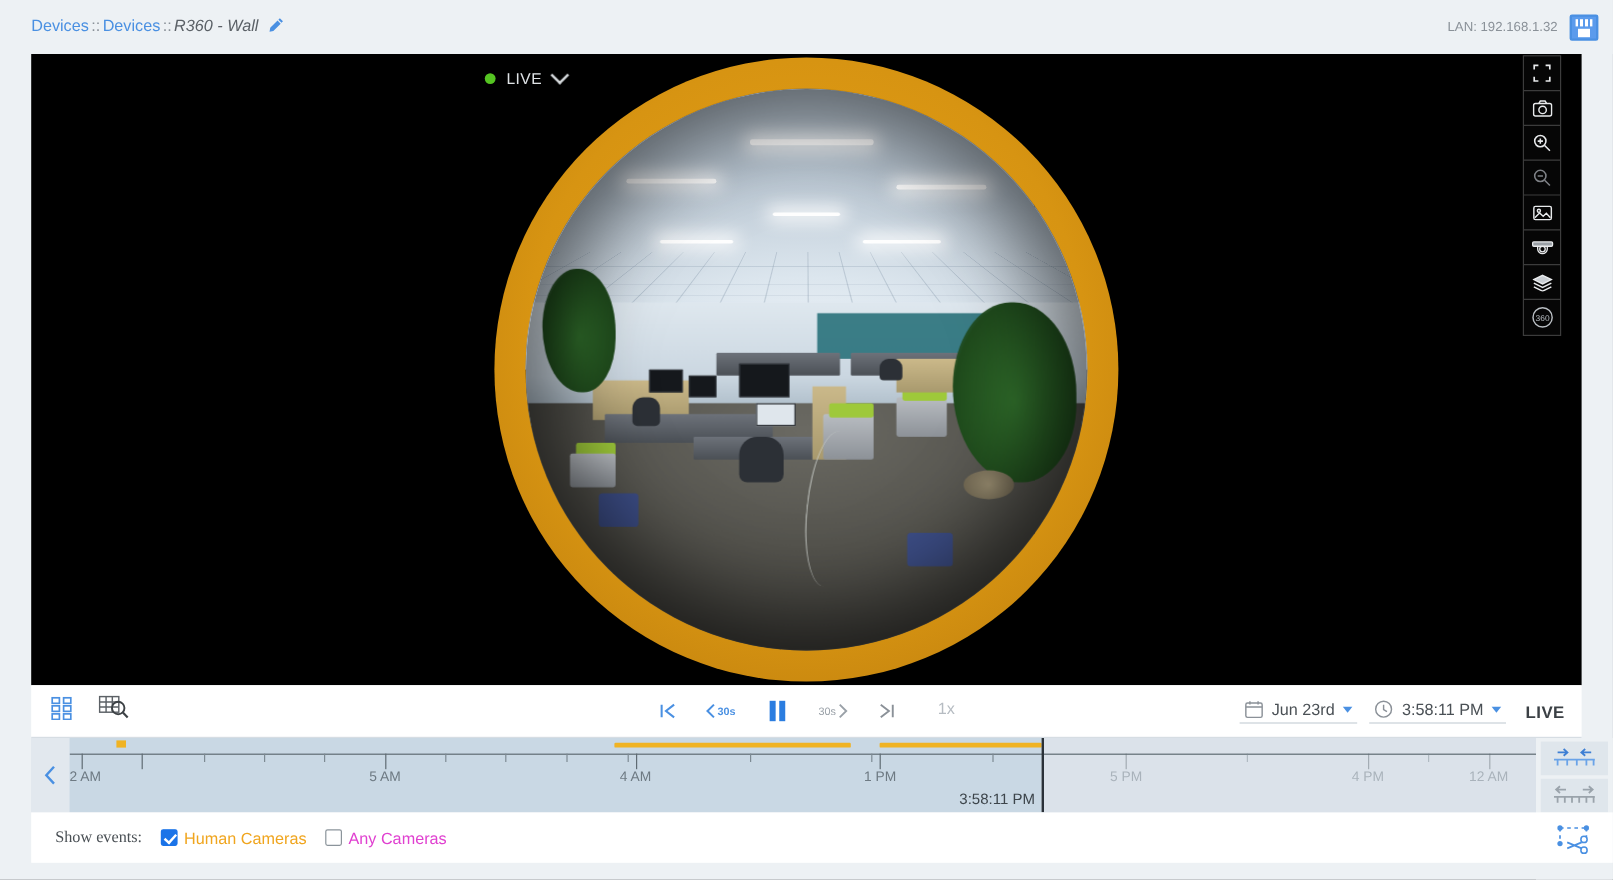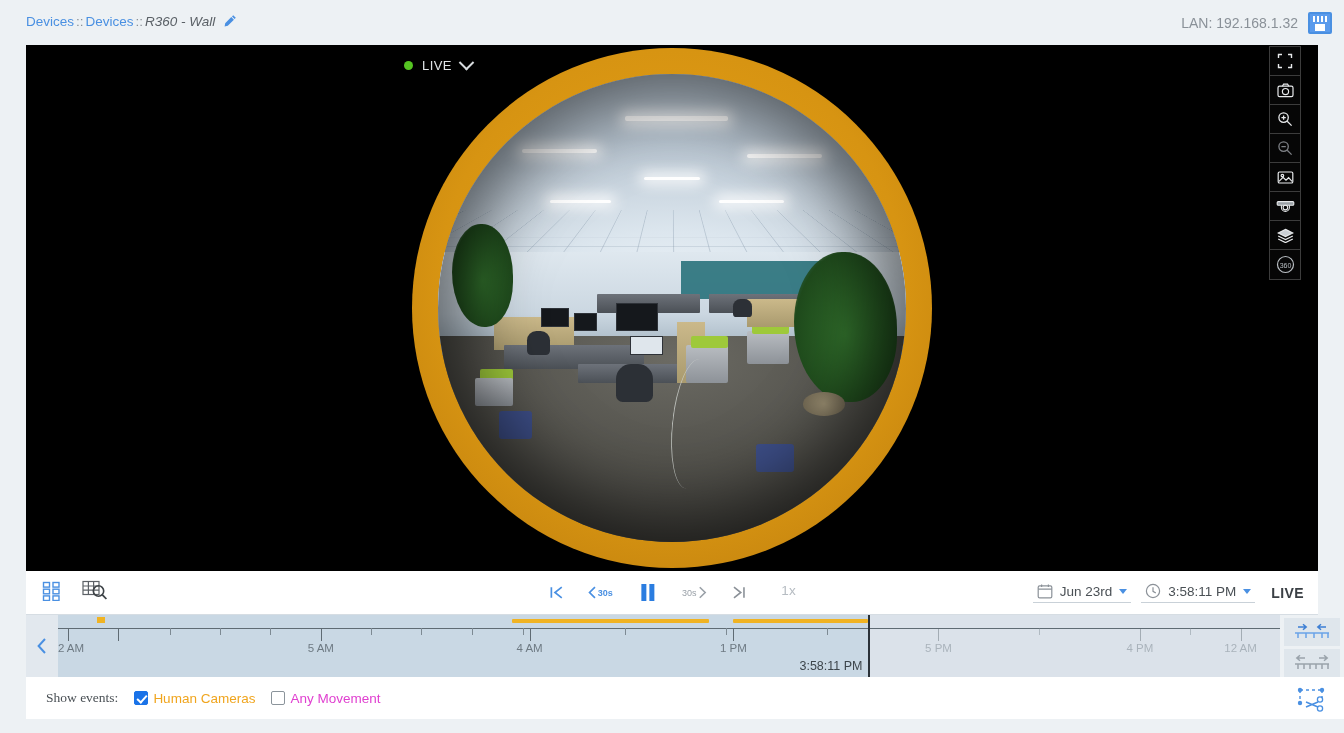--- a/index.html
+++ b/index.html
@@ -15,21 +15,21 @@
     position: absolute; left: 0; top: 0; width: 1344px; height: 45px;
     background: #edf1f4;
     display: flex; align-items: center;
   }
   .crumbs { margin-left: 26px; font-size: 13.5px; color: #6a7076; white-space: nowrap; }
   .crumbs a { color: #4a90e2; text-decoration: none; }
   .crumbs .sep { color: #8a9198; margin: 0 2px; }
   .crumbs .cur { color: #5a6066; font-style: italic; }
   .pencil { display: inline-block; margin-left: 8px; vertical-align: -2px; cursor: pointer; }
   .lanwrap { margin-left: auto; margin-right: 12px; display: flex; align-items: center; gap: 10px; }
-  .lan { font-size: 14px; color: #8a9198; }
+  .lan { font-size: 11px; color: #8a9198; }
   .nic { width: 24px; height: 22px; border: 2px solid #4a90e2; border-radius: 2px;
          background: #5b9bec; position: relative; }
   .nic:before {
     content: ""; position: absolute; left: 3px; top: 2px; width: 14px; height: 6px;
     background:
       linear-gradient(to right, #fff 0 2px, transparent 2px 4px,
                       #fff 4px 6px, transparent 6px 8px,
                       #fff 8px 10px, transparent 10px 12px,
                       #fff 12px 14px);
   }
@@ -506,21 +506,21 @@
 <div class="footer">
   <span class="showlbl">Show events:</span>
 
   <label class="evopt">
     <span class="cb on"></span>
     <span class="evname" style="color:#f0a51e">Human Cameras</span>
   </label>
 
   <label class="evopt">
     <span class="cb"></span>
-    <span class="evname" style="color:#e040d0">Any Movement</span>
+    <span class="evname" style="color:#e040d0">Any Cameras</span>
   </label>
 </div>
 
 <div class="rail">
   <div class="railbtn">
     <svg width="46" height="22" viewBox="0 0 46 22" fill="none" stroke="#3e7fd4" stroke-width="1.5">
       <path d="M9 6h8M14 3.2L17.2 6 14 8.8"></path>
       <path d="M37 6h-8M32 3.2L28.8 6 32 8.8"></path>
       <path d="M6 12h34" stroke="#6aa3e8"></path>
       <path d="M9 12v5M17 12v5M25 12v5M33 12v5M39 12v5" stroke="#6aa3e8"></path>

